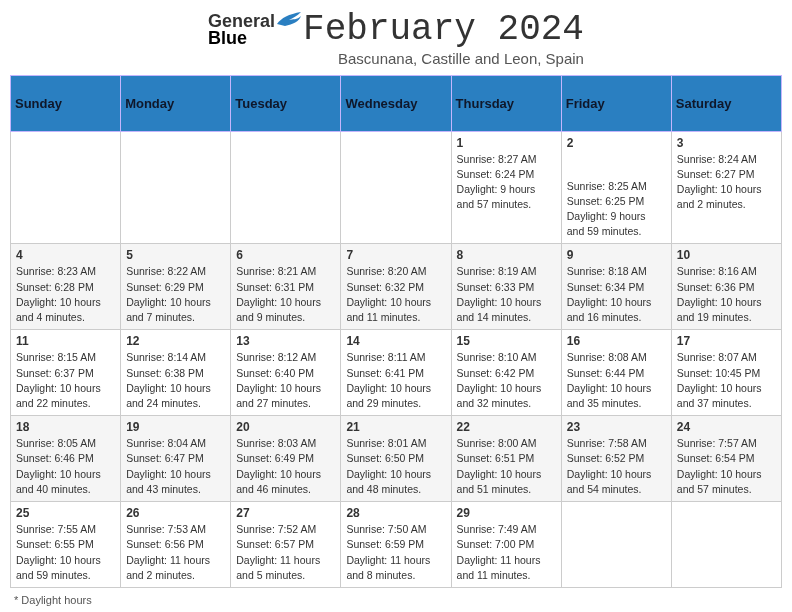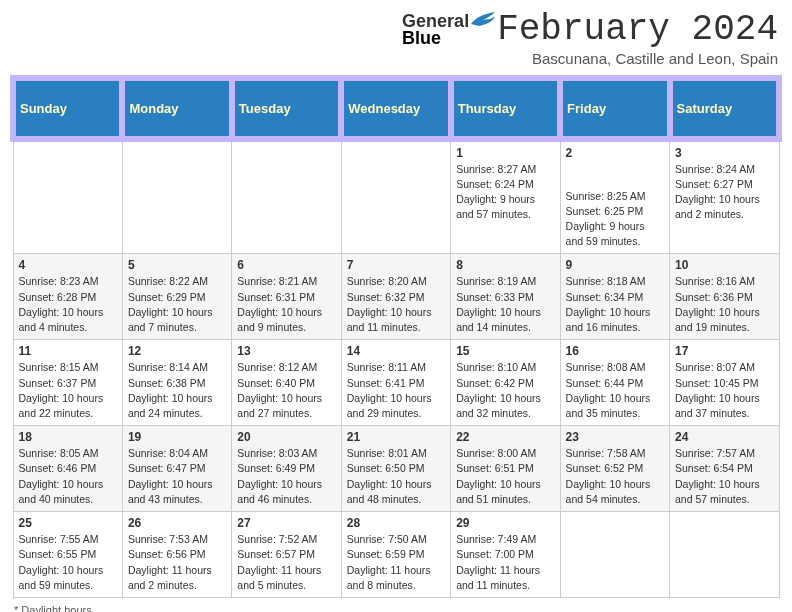--- a/index.html
+++ b/index.html
@@ -5,21 +5,21 @@
     * { box-sizing: border-box; margin: 0; padding: 0; }
     body {
       font-family: Arial, sans-serif;
       background: #fff;
       width: 792px;
       min-height: 612px;
       padding: 10px;
     }
     .header {
       display: flex;
-      justify-content: flex-end;
+      justify-content: center;
       align-items: flex-start;
       margin-bottom: 8px;
       padding: 0 4px;
     }
     .logo {
       display: flex;
       align-items: center;
       gap: 2px;
     }
     .logo-text-general {
@@ -50,26 +50,26 @@
       font-size: 15px;
       color: #555;
     }
     .calendar-table {
       width: 100%;
       border-collapse: collapse;
       border: 1px solid #ccc;
     }
     .calendar-table th {
       background-color: #2a7fc1;
-      color: #fef9c3;
+      color: #0f172a;
       font-size: 13px;
       font-weight: bold;
       padding: 20px 4px;
       text-align: left;
-      border: 6px solid #c4b5fd;
+      border: 1px solid #c4b5fd;
     }
     .calendar-table td {
       vertical-align: top;
       padding: 4px 5px;
       border: 1px solid #ccc;
       width: calc(100% / 7);
       min-height: 80px;
       font-size: 10.5px;
       color: #333;
       background: #fff;

